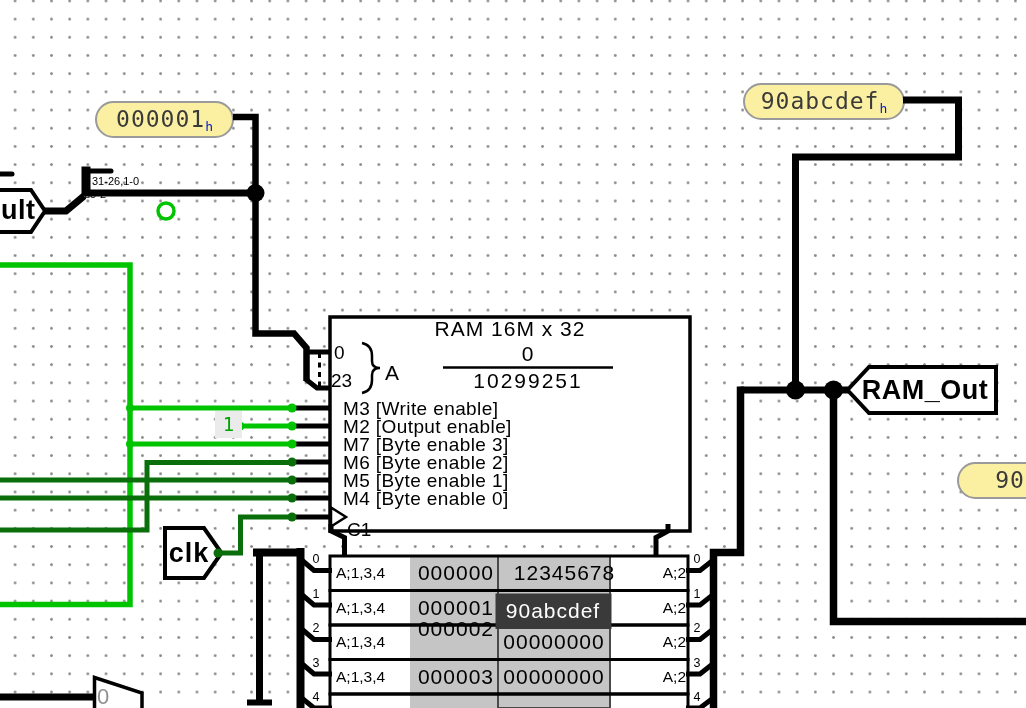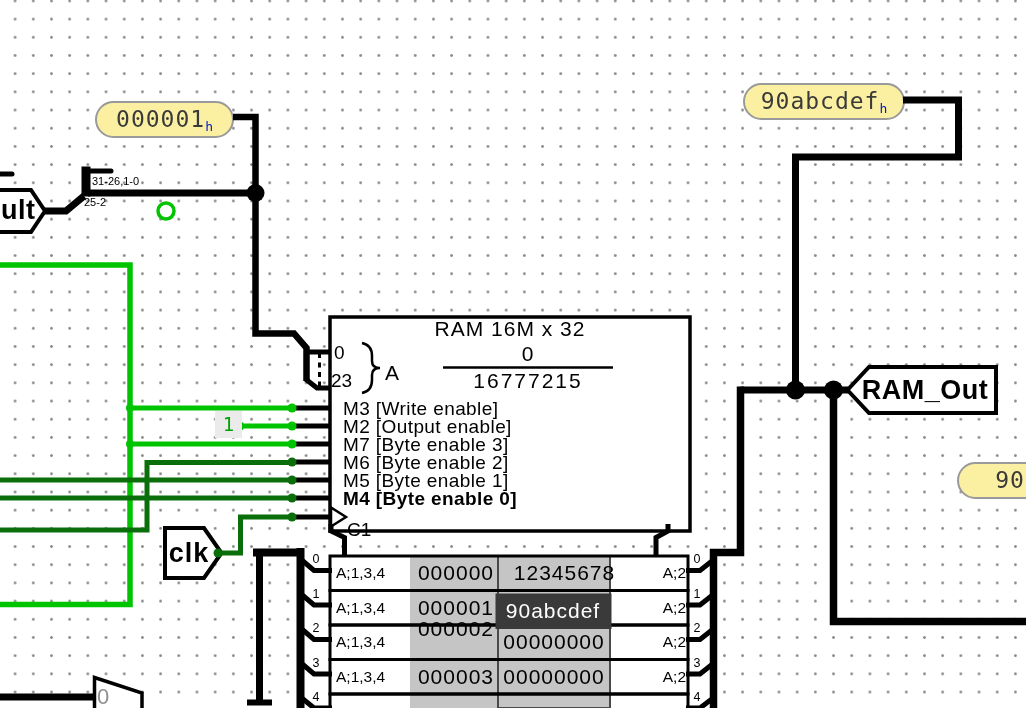--- a/index.html
+++ b/index.html
@@ -144,39 +144,39 @@
   <line x1="443" y1="367.5" x2="613" y2="367.5" stroke="#000" stroke-width="2.5"></line>
 </svg>
 
 <div class="t probe-txt mono c" style="left:96px;top:107px;width:137px;"><span>000001</span><span class="sub">h</span></div>
 
 <div class="t probe-txt mono c" style="left:744px;top:89px;width:160px;"><span>90abcdef</span><span class="sub">h</span></div>
 
 <div class="t probe-txt mono c" style="left:958px;top:468px;width:112px;"><span>90</span><span class="sub">h</span></div>
 
 <div class="t splitlbl" style="left:92px;top:176px;">31-26,1-0</div>
-<div class="t splitlbl" style="left:84px;top:197px;">25-2</div>
+<div class="t splitlbl" style="left:84px;top:189px;">25-2</div>
 
 <div class="t tunnel-txt" style="left:1px;top:196px;">ult</div>
 <div class="t tunnel-txt c" style="left:166px;top:539px;width:46px;letter-spacing:1px;">clk</div>
 <div class="t tunnel-txt c" style="left:856px;top:376px;width:138px;">RAM_Out</div>
 
 <div class="t ram-title c" style="left:380px;top:318px;width:260px;">RAM 16M x 32</div>
 <div class="t pinlbl" style="left:334px;top:343px;">0</div>
 <div class="t pinlbl" style="left:331px;top:371px;">23</div>
 <div class="t" style="left:385px;top:362px;font-size:21px;">A</div>
 <div class="t frac c" style="left:438px;top:343px;width:180px;">0</div>
-<div class="t frac c" style="left:438px;top:370px;width:180px;letter-spacing:2px;">16777215</div>
+<div class="t frac c" style="left:438px;top:370px;width:180px;letter-spacing:2px;">10299251</div>
 <div>
       <div class="t ram-pin" style="left: 343px; top: 399px;">M3 [Write enable]</div>
       <div class="t ram-pin" style="left: 343px; top: 417px;">M2 [Output enable]</div>
       <div class="t ram-pin" style="left: 343px; top: 435px;">M7 [Byte enable 3]</div>
       <div class="t ram-pin" style="left: 343px; top: 453px;">M6 [Byte enable 2]</div>
       <div class="t ram-pin" style="left: 343px; top: 471px;">M5 [Byte enable 1]</div>
-      <div class="t ram-pin" style="left: 343px; top: 489px; font-weight: bold;">M4 [Byte enable 0]</div>
+      <div class="t ram-pin" style="left: 343px; top: 489px;">M4 [Byte enable 0]</div>
     </div>
 <div class="t pinlbl" style="left:347px;top:520px;">C1</div>
 
 <div class="t badge" style="left:215px;top:411px;width:27px;height:27px;line-height:27px;">1</div>
 
 <div>
       <div class="t num" style="left: 309px; top: 553px; width: 14px;">0</div>
       <div class="t num" style="left: 690px; top: 553px; width: 14px;">0</div>
       <div class="t rowlbl" style="left: 336px; top: 565px;">A;1,3,4</div>
       <div class="t cellnum r" style="left: 408px; top: 562px; width: 86px;">000000</div>

